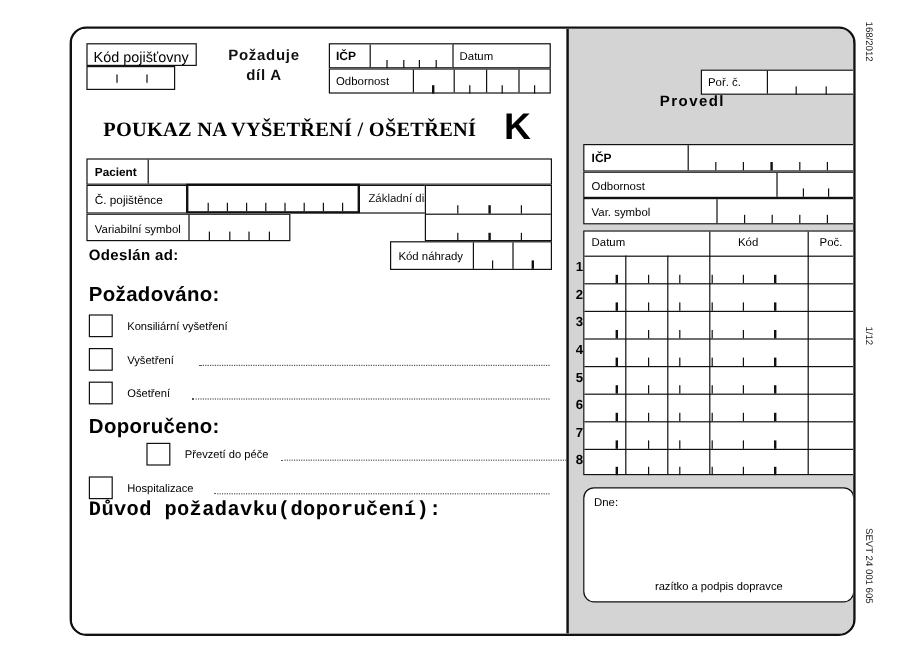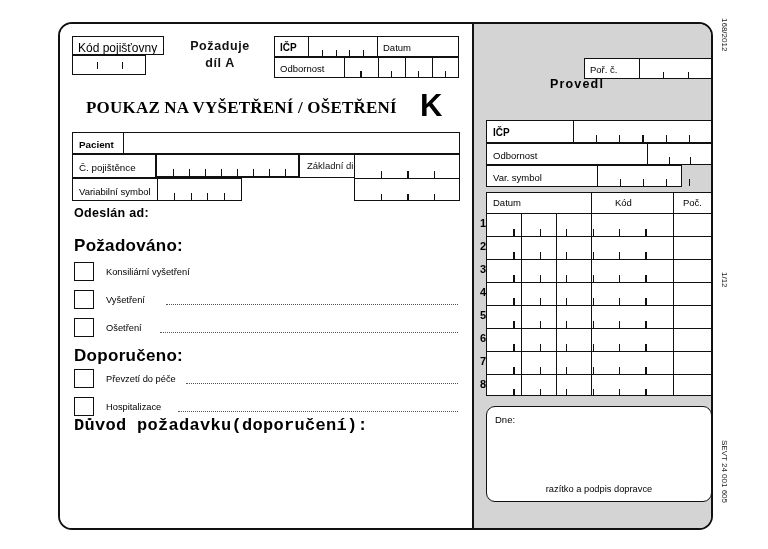--- a/index.html
+++ b/index.html
@@ -212,21 +212,21 @@
     text-align:center; font-weight:bold; font-size:12.5px;
     letter-spacing:1.2px; line-height:17px;
   }
 
   #b-icp   { left: 12px; top: 96px; width: 226px; height: 23px; }
   #b-icp .t{ position:absolute; left:6px; top:6px; font-size:10px; font-weight:bold; }
 
   #b-odb   { left: 12px; top: 119px; width: 226px; height: 22px; }
   #b-odb .t{ position:absolute; left:6px; top:6px; font-size:9.5px; }
 
-  #b-var   { left: 12px; top: 141px; width: 196px; height: 22px; }
+  #b-var   { left: 12px; top: 141px; width: 226px; height: 22px; }
   #b-var .t{ position:absolute; left:6px; top:6px; font-size:9.5px; }
 
   
   #b-table { left: 12px; top: 168px; width: 226px; height: 204px; }
   .b-head-cell {
     position:absolute; top:0; height:20px;
     font-size:9.5px; line-height:20px;
   }
   .rownum {
     position:absolute; left:-11px;
@@ -381,20 +381,35 @@
           <i></i>
             <i></i>
             <i></i>
             <i></i>
             <i></i>
         </div>
       </div>
 
       <div class="sect-head" id="odeslan">Odeslán ad:</div>
 
+      <div class="bx" id="kodnahr-box">
+        <span class="t">Kód náhrady</span>
+        <div class="vdiv" style="left:68px;"></div>
+        <div class="vdiv" style="left:101px;"></div>
+        <div class="ticks" style="left:68px;top:15px;width:33px;height:7px;">
+            <i></i>
+            <i></i>
+            <i></i>
+          </div>
+        <div class="ticks" style="left:101px;top:15px;width:34px;height:7px;">
+            <i></i>
+            <i></i>
+            <i></i>
+          </div>
+      </div>
 
       <div class="sect-head" id="pozadovano">Požadováno:</div>
 
       <div class="chk-row" style="top:238px; width:370px;">
         <div class="chk"></div>
         <span class="chk-lbl">Konsiliární vyšetření</span>
       </div>
 
       <div class="chk-row" style="top:294px; width:370px;">
         <div class="chk"></div>
@@ -403,21 +418,21 @@
       </div>
 
       <div class="chk-row" style="top:266px; width:370px;">
         <div class="chk"></div>
         <span class="chk-lbl">Vyšetření</span>
         <span class="dotline" style="left:92px; width:292px;"></span>
       </div>
 
       <div class="sect-head" id="doporuceno">Doporučeno:</div>
 
-      <div class="chk-row" style="top:345px; width:370px;">
+      <div class="chk-row" style="top:345px; width:370px;margin-left:48px;">
         <div class="chk"></div>
         <span class="chk-lbl">Převzetí do péče</span>
         <span class="dotline" style="left:112px; width:272px;"></span>
       </div>
 
       <div class="chk-row" style="top:373px; width:370px;">
         <div class="chk"></div>
         <span class="chk-lbl">Hospitalizace</span>
         <span class="dotline" style="left:104px; width:280px;"></span>
       </div>

